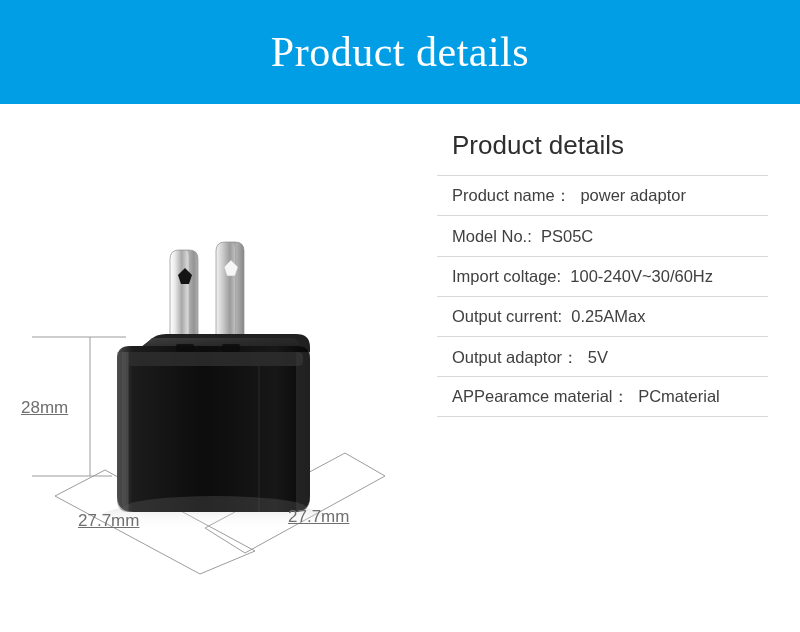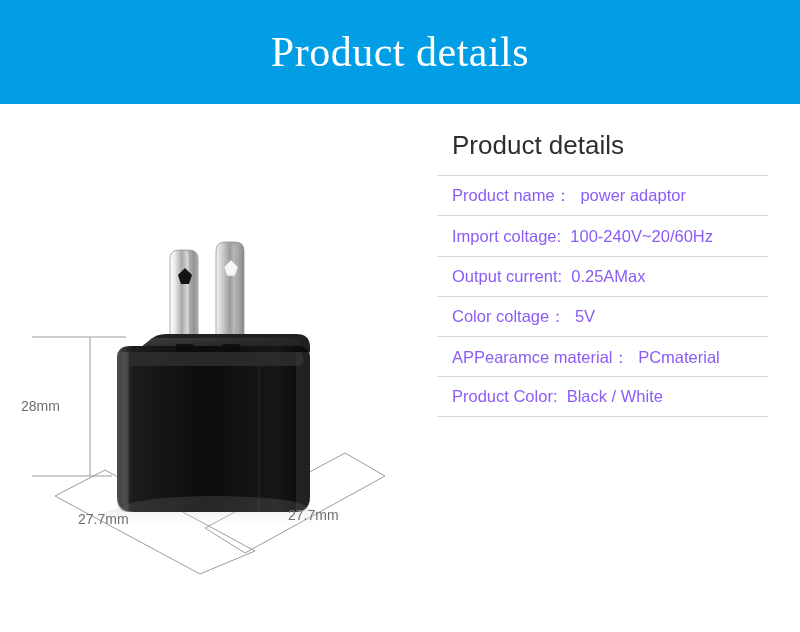--- a/index.html
+++ b/index.html
@@ -49,23 +49,24 @@
     position: absolute;
     left: 0; top: 0;
     width: 430px;
     height: 528px;
   }
 
   
   .dim-label {
     position: absolute;
     color: #6f6f6f;
-    font-size: 14px;
+    font-size: 17px;
     font-family: "Liberation Sans", sans-serif;
     white-space: nowrap;
+    text-decoration: underline;
   }
   .dim-h {
     left: 21px;
     top: 294px;
   }
   .dim-w-left {
     left: 78px;
     top: 407px;
   }
   .dim-w-right {
@@ -102,21 +103,21 @@
     display: flex;
     align-items: center;
     padding-left: 15px;
     box-sizing: border-box;
   }
   .spec-row:last-child {
     border-bottom: 1px solid #d8d8d8;
   }
   .spec-text {
     font-size: 16.5px;
-    color: #8b5cf6;
+    color: #404040;
     white-space: nowrap;
     line-height: 1;
   }
   .spec-key { }
   .spec-sep { }
   .spec-val { }
 </style>
 </head>
 <body>
 
@@ -231,28 +232,28 @@
   <div class="dim-label dim-w-right">27.7mm</div>
 </div>
 
 <div class="details-panel">
   <div class="details-title">Product details</div>
   <div class="spec-list">
       <div class="spec-row">
         <span class="spec-text"><span class="spec-key">Product name</span><span class="spec-sep">：</span>&nbsp;&nbsp;<span class="spec-val">power adaptor</span></span>
       </div>
       <div class="spec-row">
-        <span class="spec-text"><span class="spec-key">Import coltage</span><span class="spec-sep">:</span>&nbsp;&nbsp;<span class="spec-val">100-240V~20/60Hz</span></span>
+        <span class="spec-text"><span class="spec-key">Model No.</span><span class="spec-sep">:</span>&nbsp;&nbsp;<span class="spec-val">PS05C</span></span>
+      </div>
+      <div class="spec-row">
+        <span class="spec-text"><span class="spec-key">Import coltage</span><span class="spec-sep">:</span>&nbsp;&nbsp;<span class="spec-val">100-240V~30/60Hz</span></span>
       </div>
       <div class="spec-row">
         <span class="spec-text"><span class="spec-key">Output current</span><span class="spec-sep">:</span>&nbsp;&nbsp;<span class="spec-val">0.25AMax</span></span>
       </div>
       <div class="spec-row">
-        <span class="spec-text"><span class="spec-key">Color coltage</span><span class="spec-sep">：</span>&nbsp;&nbsp;<span class="spec-val">5V</span></span>
+        <span class="spec-text"><span class="spec-key">Output adaptor</span><span class="spec-sep">：</span>&nbsp;&nbsp;<span class="spec-val">5V</span></span>
       </div>
       <div class="spec-row">
         <span class="spec-text"><span class="spec-key">APPearamce material</span><span class="spec-sep">：</span>&nbsp;&nbsp;<span class="spec-val">PCmaterial</span></span>
-      </div>
-      <div class="spec-row">
-        <span class="spec-text"><span class="spec-key">Product Color</span><span class="spec-sep">:</span>&nbsp;&nbsp;<span class="spec-val">Black / White</span></span>
       </div>
     </div>
 </div>
 
 </body></html>

